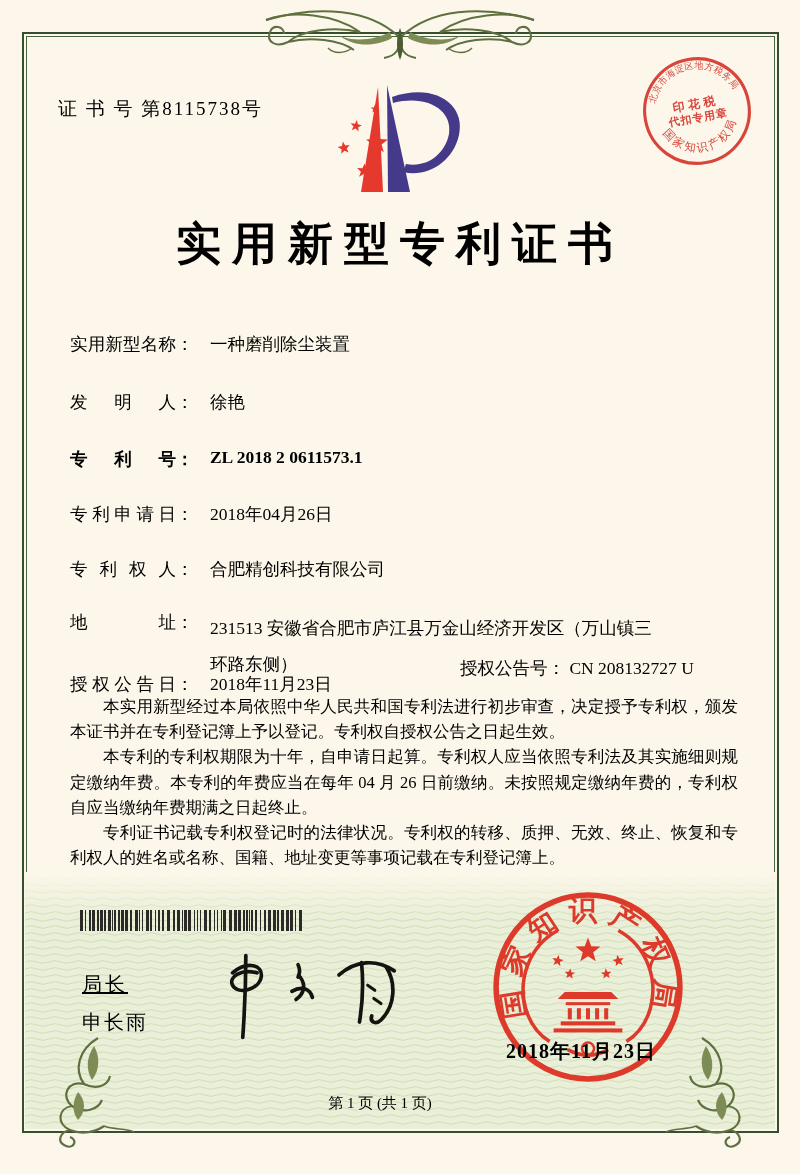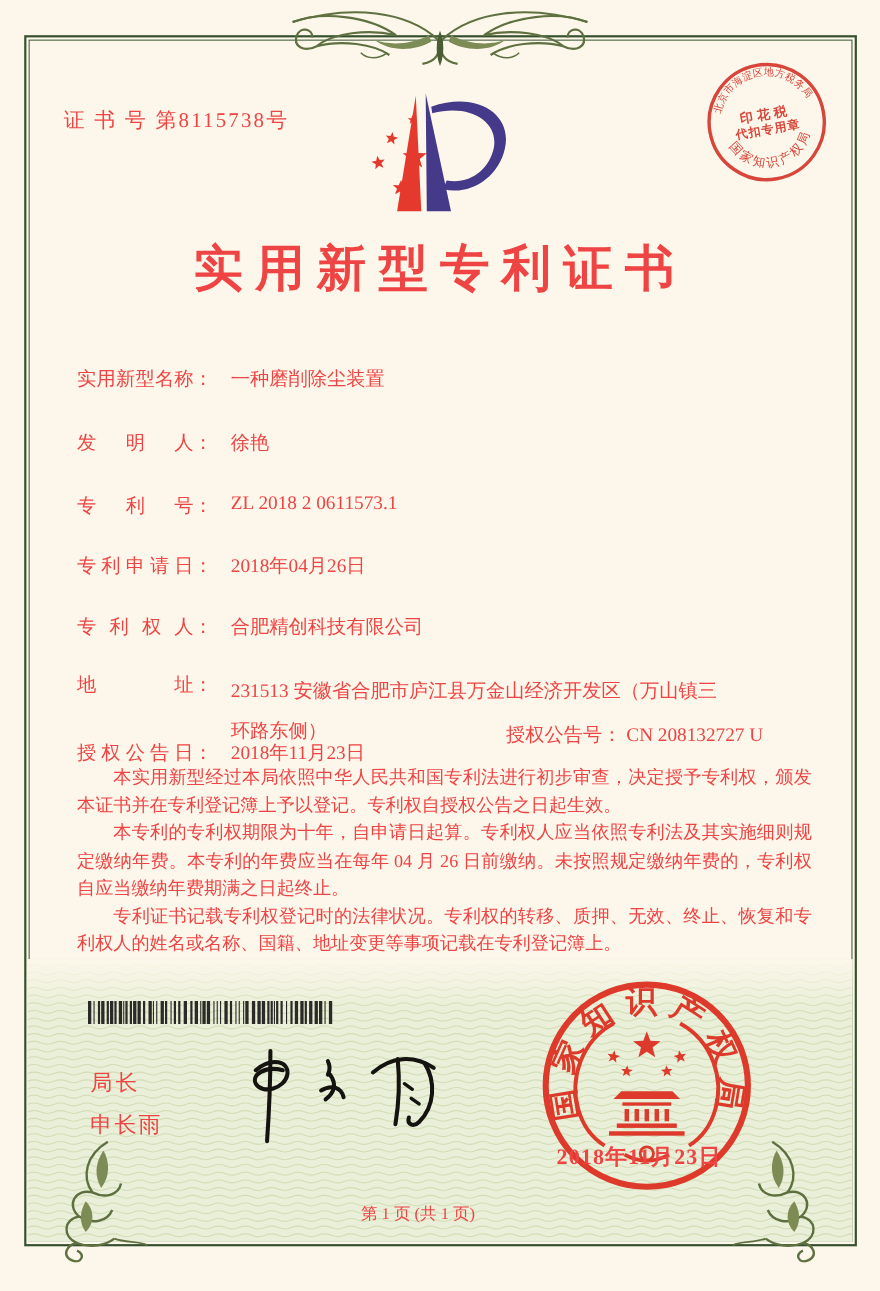--- a/index.html
+++ b/index.html
@@ -1,44 +1,44 @@
 <!DOCTYPE html>
 <html><head>
 <meta charset="utf-8">
 <style>
   html,body{margin:0;padding:0;}
   .page{position:relative;width:800px;height:1174px;background:#fcf7ea;overflow:hidden;
-        font-family:"Liberation Serif","DejaVu Serif",serif;color:#ef4444;}
+        font-family:"Liberation Serif","DejaVu Serif",serif;color:#000000;}
   
   .frame{position:absolute;left:22px;top:32px;width:753px;height:1097px;border:2px solid #36502f;}
   .frame-inner{position:absolute;left:2px;top:2px;right:2px;bottom:2px;border:1px solid #4a6340;}
   
   .band{position:absolute;left:25px;top:872px;width:750px;height:257px;background:#e9efd8;}
   .band-fade{position:absolute;left:0;top:0;width:100%;height:46px;
              background:linear-gradient(#fcf7ea,rgba(252,247,234,0));}
   .cert-no{position:absolute;left:58px;top:96px;font-size:19px;letter-spacing:2px;}
   .logo{position:absolute;left:325px;top:82px;width:148px;height:118px;}
   .tax-stamp{position:absolute;left:640px;top:54px;width:114px;height:114px;}
   .title{position:absolute;left:0;top:214px;width:800px;text-align:center;
          font-size:45px;font-weight:bold;letter-spacing:11px;}
   .frow{position:absolute;left:70px;font-size:17.5px;white-space:nowrap;}
   .flabel{display:inline-block;width:106px;text-align:justify;text-align-last:justify;vertical-align:top;}
   .fcolon{display:inline-block;vertical-align:top;}
   .fvalue{display:inline-block;margin-left:12px;vertical-align:top;}
   .fvalue.wrap{white-space:normal;width:445px;line-height:36px;}
-  .row-name{top:332px;} .row-inventor{top:390px;} .row-patno{top:447px;}
+  .row-name{top:332px;} .row-inventor{top:390px;} .row-patno{top:447px;font-weight:bold;}
   .row-filing{top:502px;} .row-patentee{top:557px;} .row-address{top:610px;}
   .row-grantdate{top:628px;margin-top:44px;}
   .grant-no{position:absolute;left:460px;top:656px;font-size:17.5px;white-space:nowrap;text-align:center;}
   .body-text{position:absolute;left:70px;top:694px;width:668px;font-size:16.5px;
              line-height:25.2px;text-align:justify;}
   .body-text p{margin:0;text-indent:2em;}
   .barcode{position:absolute;left:80px;top:910px;width:224px;height:21px;}
   .signer-title{position:absolute;left:82px;top:971px;font-size:20px;letter-spacing:3px;
-                font-family:"Liberation Sans","DejaVu Sans",sans-serif;}
+                font-family:"Liberation Sans","DejaVu Sans",sans-serif;text-decoration:underline;}
   .signer-name{position:absolute;left:82px;top:1009px;font-size:20px;letter-spacing:2px;
                font-family:Liberation Mono, monospace;}
   .autograph{position:absolute;left:210px;top:948px;width:215px;height:102px;}
   .main-seal{position:absolute;left:487px;top:886px;width:202px;height:202px;}
   .seal-date{position:absolute;left:506px;top:1038px;font-size:20px;font-weight:bold;letter-spacing:1px;}
   .footer{position:absolute;left:0;top:1094px;width:760px;text-align:center;font-size:15px;}
   .ornament-top{position:absolute;left:248px;top:2px;width:304px;height:62px;}
   .corner-fl{position:absolute;top:1036px;width:102px;height:112px;}
   .corner-fl.left{left:34px;} .corner-fl.right{left:664px;transform:scaleX(-1);}
   svg text{font-family:"Liberation Serif","DejaVu Serif",serif;}

